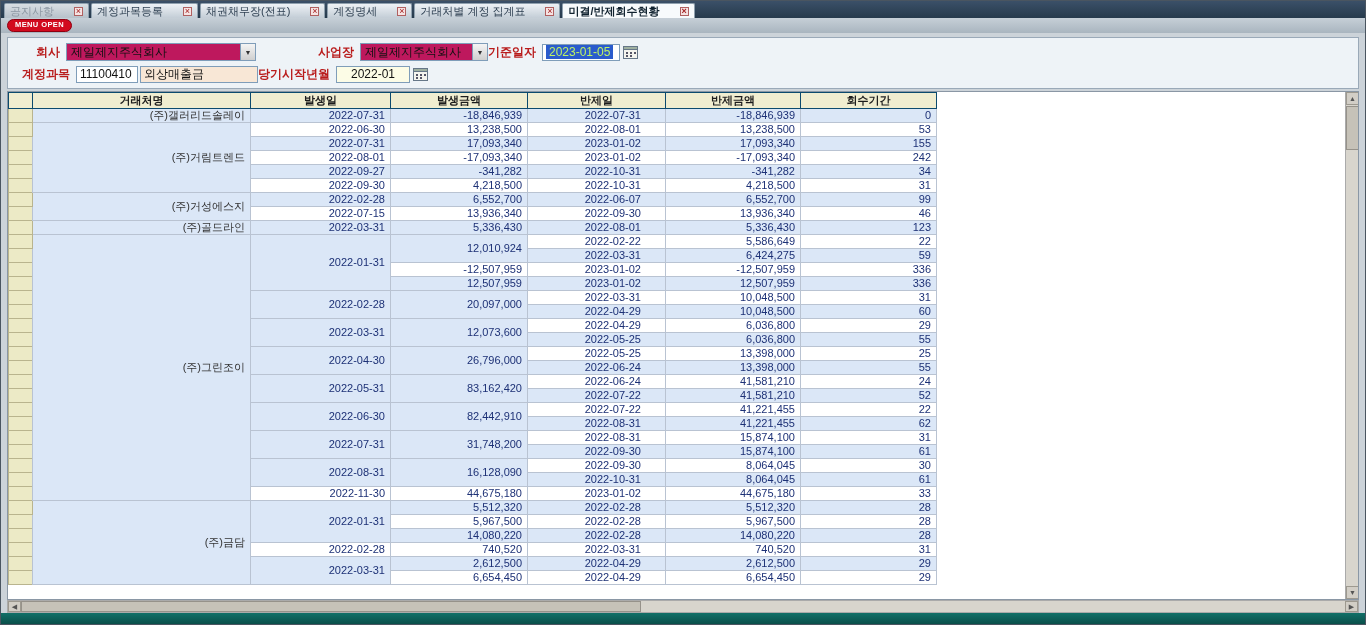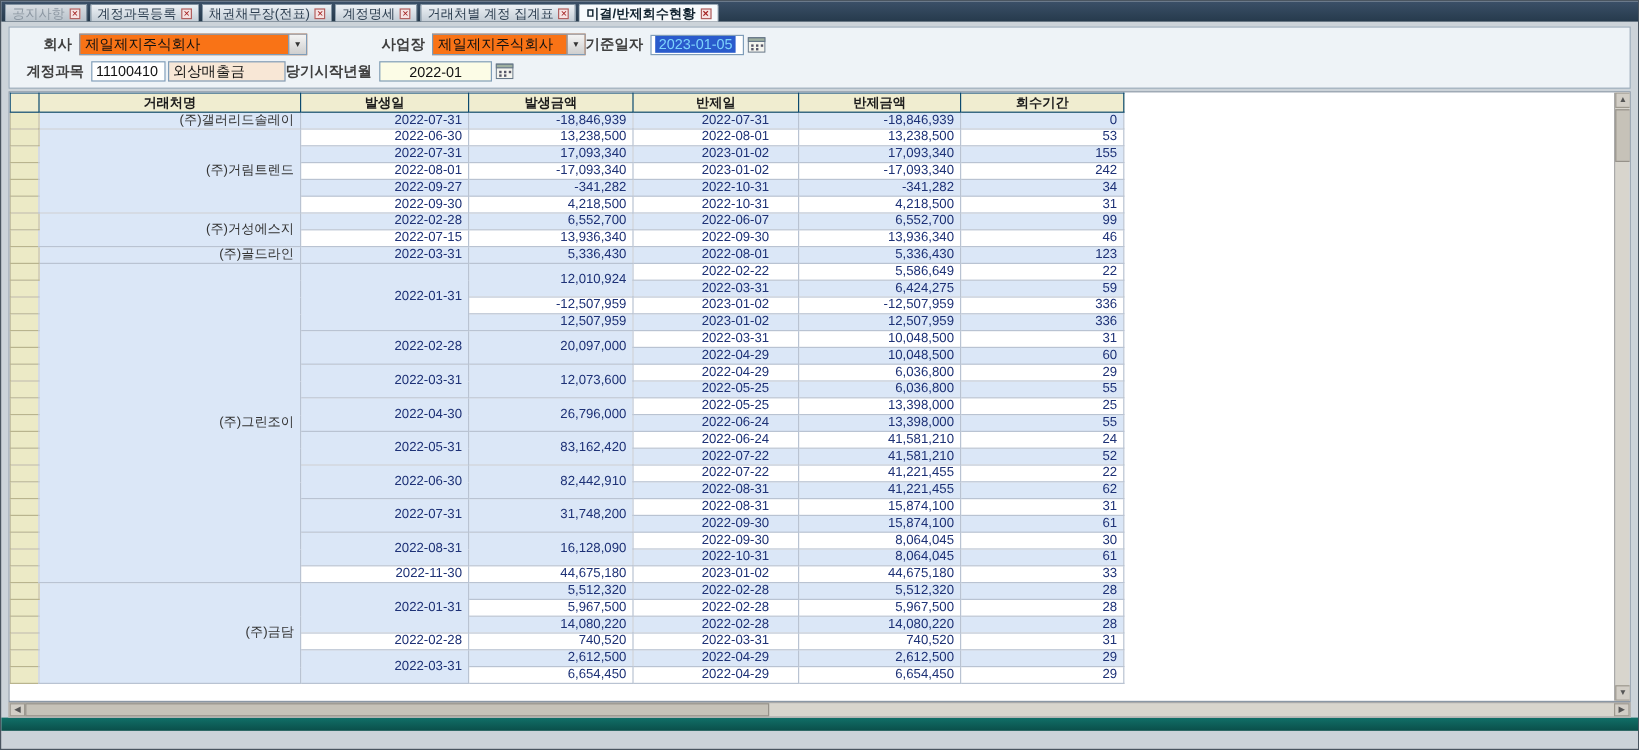--- a/index.html
+++ b/index.html
@@ -2,40 +2,40 @@
 <html><head>
 <meta charset="utf-8">
 <style>
   * { margin:0; padding:0; box-sizing:border-box; }
   html,body { width:1366px; height:625px; }
   body { font-family:"Liberation Sans","DejaVu Sans",sans-serif; background:#9aa4ae; }
   .window { width:1366px; height:625px; border:1px solid #4a5560; background:#ccd3d9; display:flex; flex-direction:column; overflow:hidden; }
 
   
   .tab-bar { height:17px; background:linear-gradient(#3b5068,#263a4c); display:flex; align-items:flex-end; padding-left:3px; gap:2px; flex:0 0 auto; }
-  .tab { height:15px; display:flex; align-items:center; gap:4px; padding:0 5px; font-size:11px; color:#2c3e50;
+  .tab { height:15px; display:flex; align-items:center; gap:20px; padding:0 5px; font-size:11px; color:#2c3e50;
          background:linear-gradient(#eef2f6,#c3cdd6); border:1px solid #8fa0ae; border-bottom:none; border-radius:2px 2px 0 0; white-space:nowrap; cursor:default; }
   .tab.disabled { color:#8d98a3; background:linear-gradient(#d9dee3,#b7c1ca); }
   .tab.active { background:#f7fafc; font-weight:bold; color:#10222f; }
   .tab-close { width:9px; height:9px; border:1px solid #b06060; background:#f6e3e3; color:#a32020; font-size:9px; line-height:7px; text-align:center; display:inline-block; }
 
   
   .menu-strip { height:15px; background:linear-gradient(#c6cfd7,#a9b5bf); display:flex; align-items:center; flex:0 0 auto; }
   .menu-open { margin-left:6px; background:#d20a1e; border:1px solid #8e0010; color:#fff; font-size:7.5px; font-weight:bold; letter-spacing:.4px; border-radius:7px; padding:1px 7px 2px; line-height:8px; }
 
   
   .form-wrap { margin:4px 6px 2px; flex:0 0 auto; }
   .form-panel { border:1px solid #9aa9b8; background:#eef3f7; padding:3px 6px; height:52px; }
   .form-row { height:22px; display:flex; align-items:center; font-size:12px; }
-  .form-label { font-weight:bold; color:#404040; margin-right:6px; white-space:nowrap; }
-  .combo { height:18px; background:#f97316; border:1px solid #7f9db9; display:flex; align-items:center; font-size:12px; color:#111; }
+  .form-label { font-weight:bold; color:#b91c1c; margin-right:6px; white-space:nowrap; }
+  .combo { height:18px; background:#be185d; border:1px solid #7f9db9; display:flex; align-items:center; font-size:12px; color:#111; }
   .combo .combo-text { flex:1; padding:0 4px; overflow:hidden; white-space:nowrap; }
   .combo .combo-arrow { width:15px; height:100%; border-left:1px solid #7f9db9; background:linear-gradient(#f4f4f4,#cfcfcf); font-size:7px; color:#333; display:flex; align-items:center; justify-content:center; }
   .inputbox { height:17px; border:1px solid #7f9db9; background:#fff; font-size:12px; display:flex; align-items:center; padding:0 3px; color:#111; }
-  .sel-text { background:#2a5bcc; color:#7dd3fc; padding:0 3px; }
+  .sel-text { background:#2a5bcc; color:#bef264; padding:0 3px; }
   .acct-name { background:#f8e7d6; }
   .period-box { background:#fcfce6; justify-content:center; }
   .cal-icon { width:15px; height:14px; margin-left:3px; display:inline-block; }
 
   
   .grid-wrap { margin:0 6px; flex:0 0 auto; height:509px; background:#fff; border:1px solid #8a97a5; position:relative; overflow:hidden; }
   table.grid { border-collapse:collapse; table-layout:fixed; width:928px; font-size:11px; }
   .grid th { height:15px; background:#f0edd0; border:1px solid #0c4a6e; font-size:11px; font-weight:bold; color:#1c1c1c; padding:0 2px; }
   .grid td { height:13.5px; line-height:13px; border:1px solid #b9c3d2; padding:0 5px; color:#1d3176; overflow:hidden; white-space:nowrap; }
   .grid td.sel { background:#eceac6; border-color:#b9b48e; padding:0; }
@@ -85,20 +85,23 @@
       <div class="tab">
         <span>거래처별 계정 집계표</span>
         <span class="tab-close">×</span>
       </div>
       <div class="tab active">
         <span>미결/반제회수현황</span>
         <span class="tab-close">×</span>
       </div>
     </div>
 
+  <div class="menu-strip">
+    <span class="menu-open">MENU OPEN</span>
+  </div>
 
   <div class="form-wrap">
     <div class="form-panel">
       <div class="form-row">
         <span class="form-label" style="margin-left:22px;">회사</span>
         <div class="combo" style="width:190px;">
           <span class="combo-text">제일제지주식회사</span>
           <span class="combo-arrow">▼</span>
         </div>
         <span class="form-label" style="margin-left:62px;">사업장</span>
@@ -120,25 +123,25 @@
               <rect x="3" y="10" width="2" height="2" fill="#556"></rect>
               <rect x="7" y="10" width="2" height="2" fill="#556"></rect>
             </svg>
         </span>
       </div>
       <div class="form-row">
         <span class="form-label" style="margin-left:8px;">계정과목</span>
         <div class="inputbox" style="width:62px;">
           <span>11100410</span>
         </div>
-        <div class="inputbox acct-name" style="width:98px;margin-left:2px;">
+        <div class="inputbox acct-name" style="width:118px;margin-left:2px;">
           <span>외상매출금</span>
         </div>
         <span class="form-label" style="">당기시작년월</span>
-        <div class="inputbox period-box" style="width:94px;align-items:flex-end;">
+        <div class="inputbox period-box" style="width:74px;">
           <span>2022-01</span>
         </div>
         <span class="cal-icon">
           <svg width="15" height="14" viewBox="0 0 15 14">
               <rect x="0.5" y="1.5" width="14" height="12" fill="#f4f4ee" stroke="#667788"></rect>
               <rect x="0.5" y="1.5" width="14" height="3" fill="#9fb0a0" stroke="#667788"></rect>
               <rect x="3" y="7" width="2" height="2" fill="#556"></rect>
               <rect x="7" y="7" width="2" height="2" fill="#556"></rect>
               <rect x="11" y="7" width="2" height="2" fill="#556"></rect>
               <rect x="3" y="10" width="2" height="2" fill="#556"></rect>

